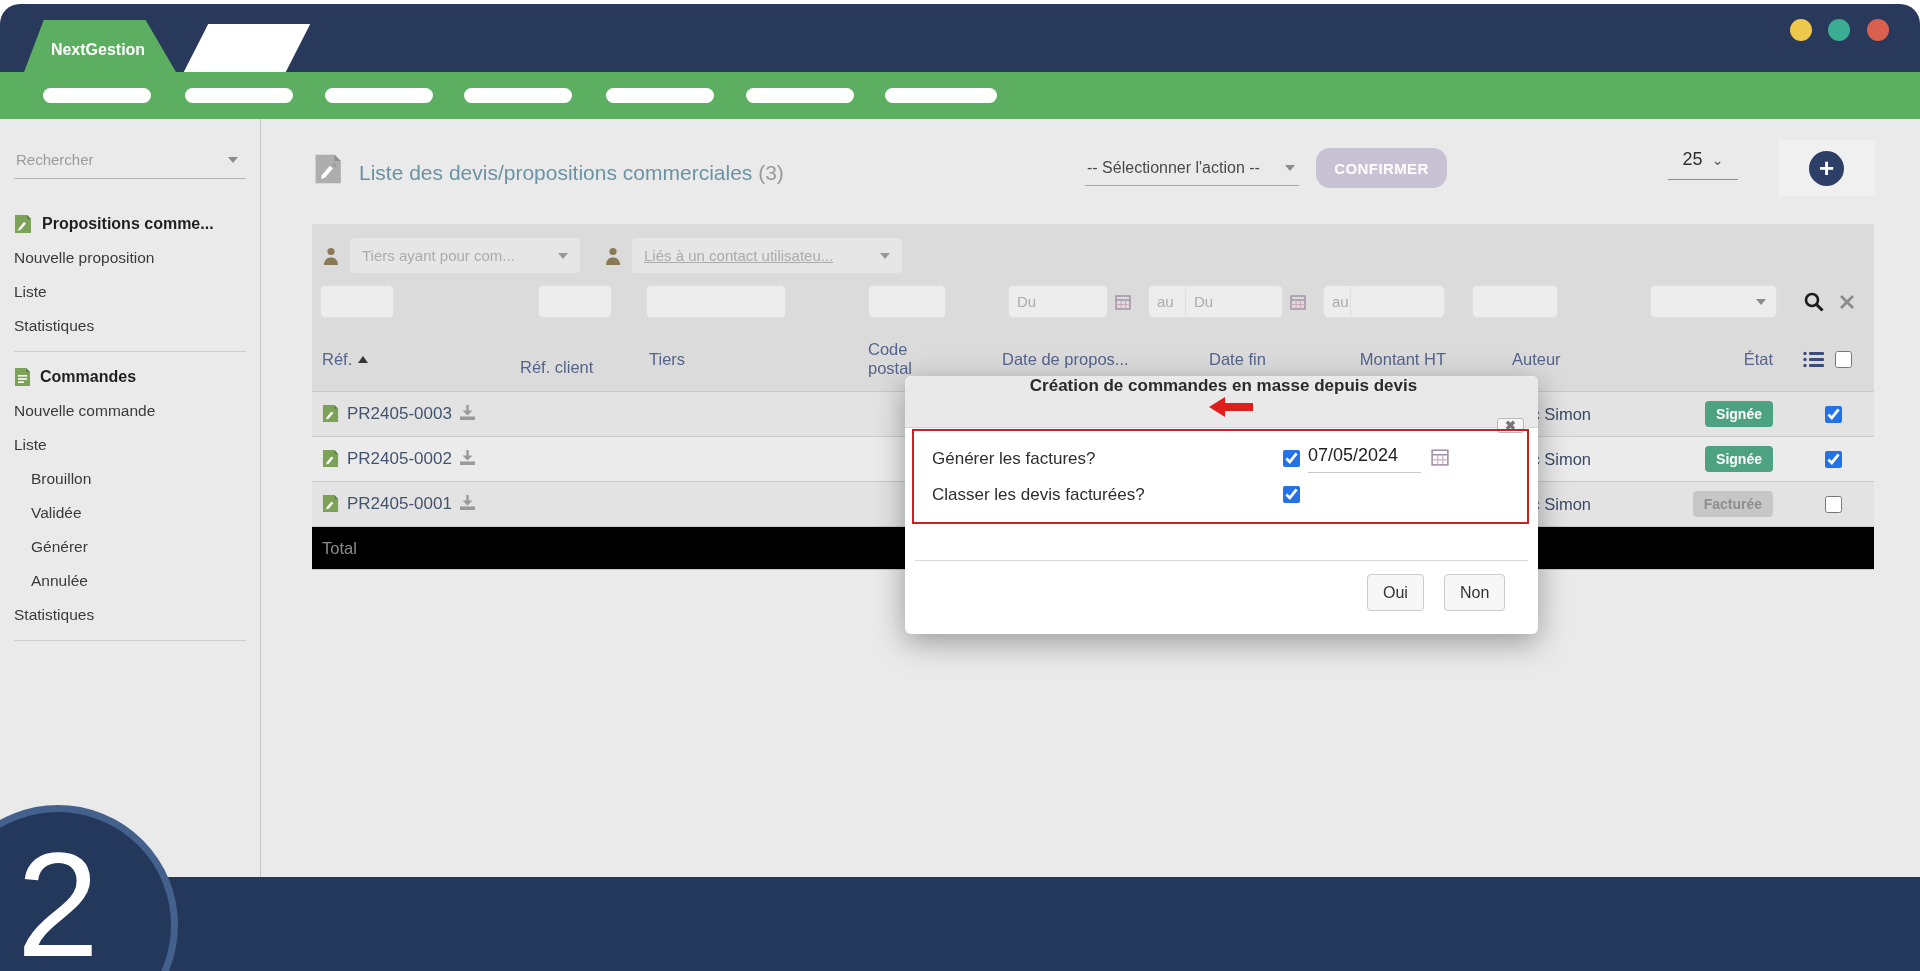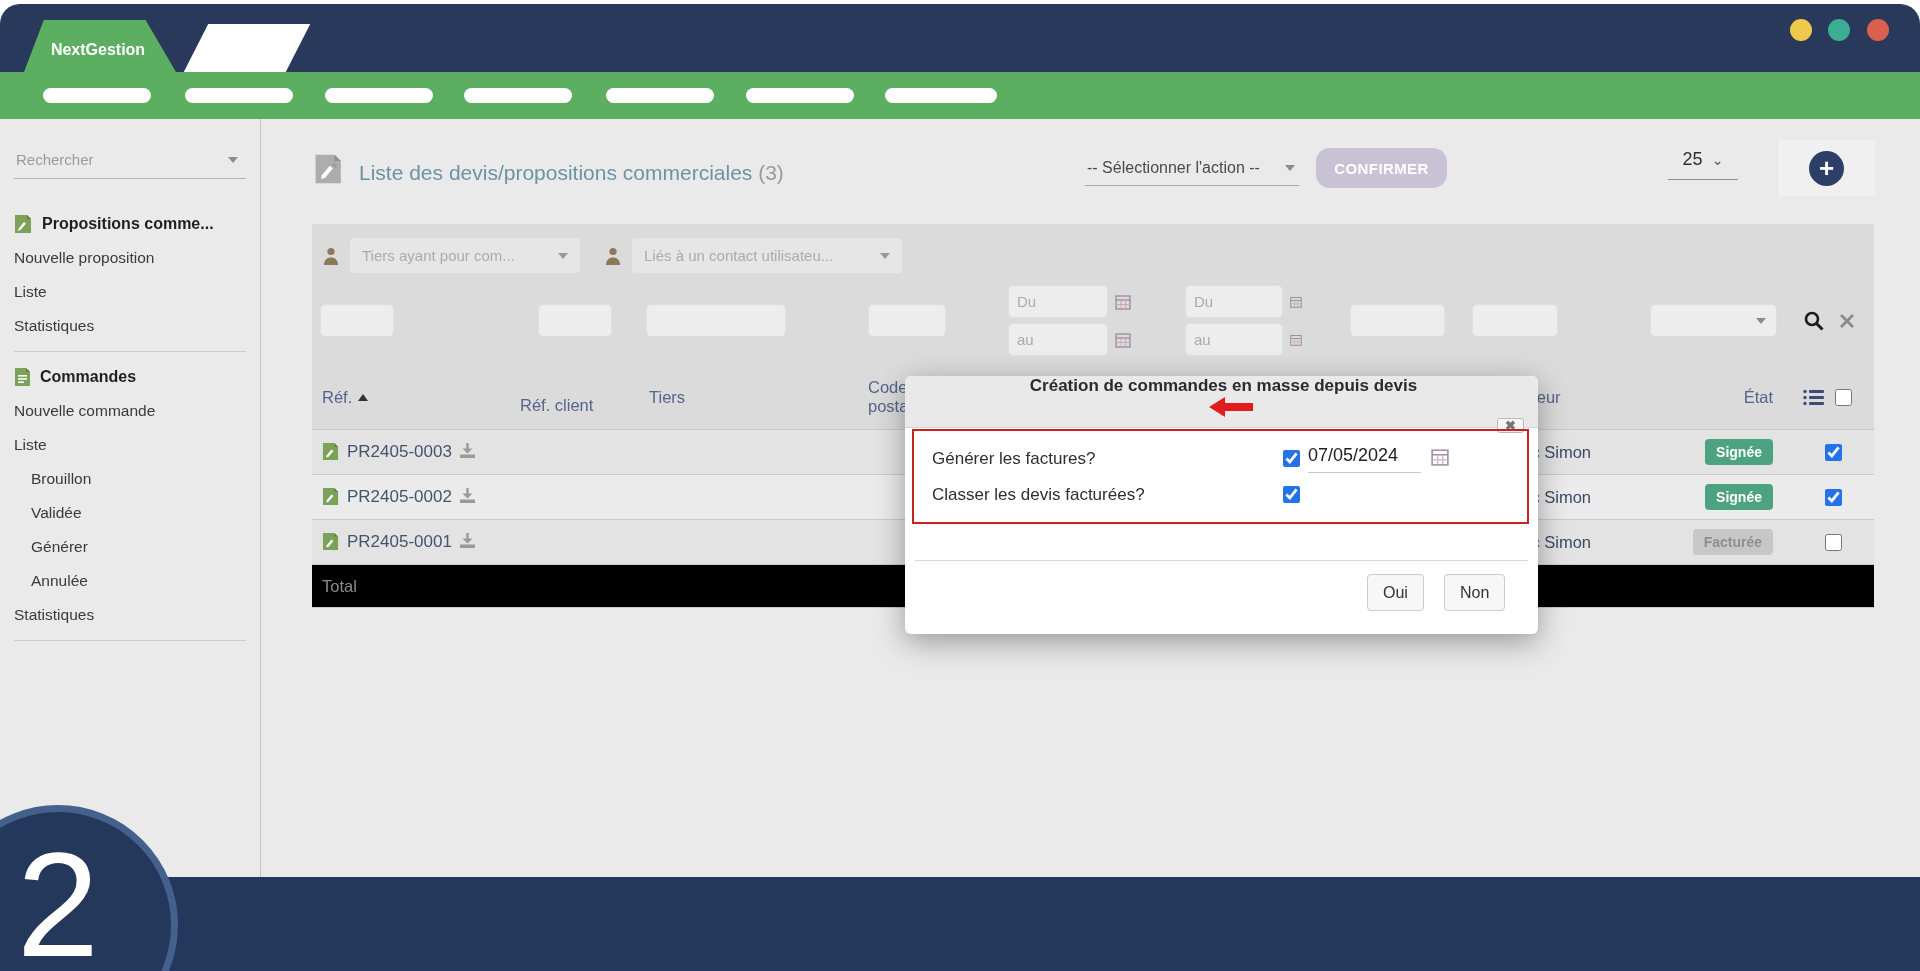--- a/index.html
+++ b/index.html
@@ -89,25 +89,25 @@
   .table { position:absolute; left:50px; top:105px; width:1562px; font-size:16px; }
   .grid { display:grid; grid-template-columns:200px 120px 180px 140px 185px 165px 150px 190px 145px 87px; align-items:center; }
   .thead { background:#DBDBDB; padding-top:8px; }
   .filter-selects { display:flex; align-items:center; padding:6px 0 4px 10px; }
   .fselect {
     display:flex; align-items:center; justify-content:space-between; gap:10px;
     background:#E6E6E6; border-radius:4px; padding:9px 12px; margin:0 10px;
     color:#ABABAB; font-size:15px; cursor:pointer;
   }
   .fselect .caret { border-top-color:#999; }
-  .f1 { width:230px;gap:26px; } .f2 { width:270px; }
+  .f1 { width:230px;gap:26px; } .f2 { width:270px;text-decoration:underline; }
   .filter-inputs { padding:8px 0 10px 0; }
   .fi { background:#EDEDED; border:1px solid #DFDFDF; border-radius:5px; height:33px; font-size:15px; padding:0 8px; color:#555; outline:none; }
   .fi::placeholder { color:#ABABAB; }
-  .datepair { display:flex; flex-direction:column; gap:5px; }
+  .datepair { display:flex; flex-direction:row; gap:17px; }
   .daterow { display:flex; align-items:center; gap:7px; }
   .empty-select {
     background:#EDEDED; border:1px solid #DFDFDF; border-radius:5px; height:33px; width:127px; margin-left:8px;
     display:flex; align-items:center; justify-content:flex-end; padding-right:10px; cursor:pointer;
   }
   .htools { display:flex; align-items:center; gap:14px; padding-left:16px; }
   .labels { padding:12px 0 13px 0; color:#56648C; font-size:16.5px; }
   .labels span { cursor:pointer; }
   .lbl-ref { padding-left:10px; display:flex; align-items:center; gap:6px; }
   .sort-asc { width:0; height:0; border-left:5px solid transparent; border-right:5px solid transparent; border-bottom:7px solid #333; display:inline-block; }

